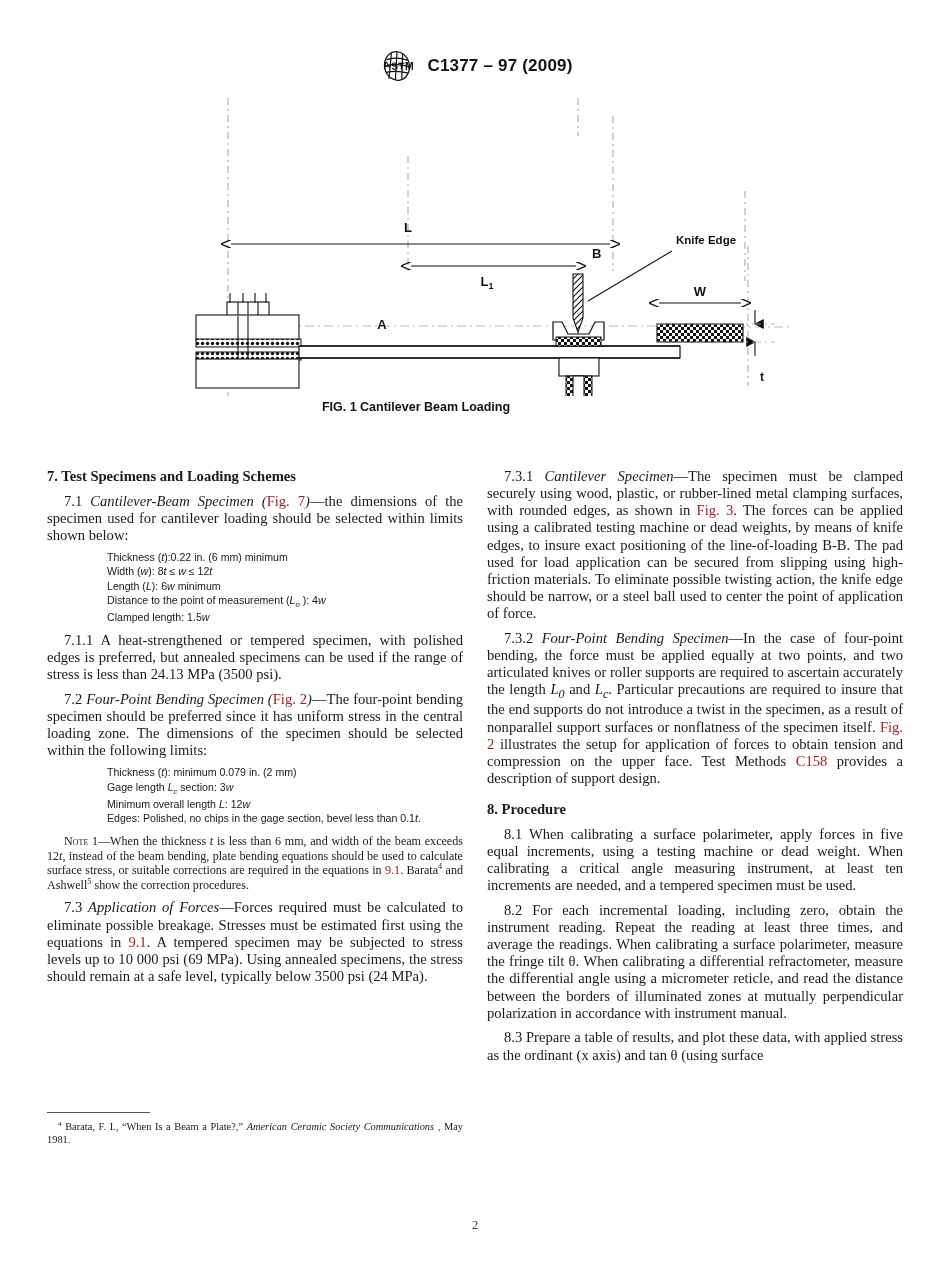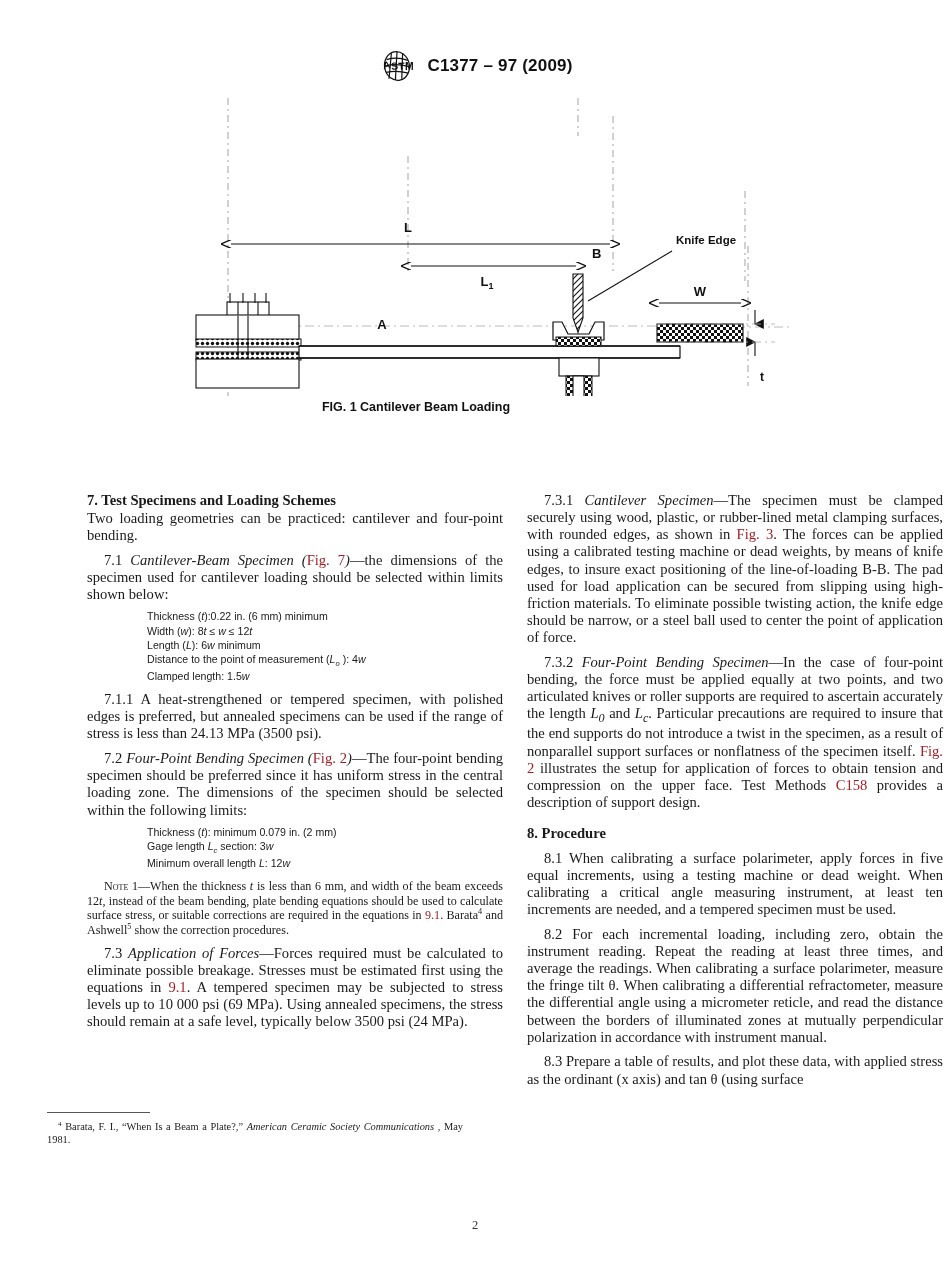--- a/index.html
+++ b/index.html
@@ -28,22 +28,22 @@
   
   .figure-wrap { position:absolute; top:96px; left:0; width:950px; height:300px; }
   .figure-caption {
     position:absolute; top:400px; left:0; width:832px; text-align:center;
     font-family:"Liberation Sans", sans-serif; font-weight:bold; font-size:12.5px;
     color:#111;
   }
 
   
   .columns {
-    position:absolute; top:492px; left:47px;
-    width:856px; height:740px;margin-left:40px;
+    position:absolute; top:468px; left:47px;
+    width:856px; height:740px;
   }
   .col { position:absolute; top:0; width:416px; }
   .col-left { left:0; }
   .col-right { left:440px; }
 
   h2.sec {
     font-family:"Liberation Serif", serif;
     font-weight:bold; font-size:14.6px; margin:0 0 1px 0; line-height:1.18;
   }
   p {
@@ -233,40 +233,40 @@
   </div>
 
   <div class="figure-caption">FIG. 1 Cantilever Beam Loading</div>
 
   <div class="columns">
 
     <div class="col col-left">
 
       <h2 class="sec">7. Test Specimens and Loading Schemes</h2>
 
-      <p class="lead">Two loading geometries can be practiced: cantilever and four-point bending.</p>
 
       <p class="indent para"><span>7.1</span> <span class="it">Cantilever-Beam Specimen</span> <span class="it">(</span><span class="xref">Fig. 7</span><span class="it">)</span><span>—the dimensions of the specimen used for cantilever loading should be selected within limits shown below:</span></p>
 
       <div class="spec">
         <div>Thickness (<span class="v">t</span>):0.22 in. (6 mm) minimum</div>
         <div>Width (<span class="v">w</span>): 8<span class="v">t</span> ≤ <span class="v">w</span> ≤ 12<span class="v">t</span></div>
         <div>Length (<span class="v">L</span>): 6<span class="v">w</span> minimum</div>
         <div>Distance to the point of measurement (<span class="v">L</span><sub>o</sub> ): 4<span class="v">w</span></div>
         <div>Clamped length: 1.5<span class="v">w</span></div>
       </div>
 
       <p class="indent para">7.1.1 A heat-strengthened or tempered specimen, with polished edges is preferred, but annealed specimens can be used if the range of stress is less than 24.13 MPa (3500 psi).</p>
 
       <p class="indent para"><span>7.2</span> <span class="it">Four-Point Bending Specimen</span> <span class="it">(</span><span class="xref">Fig. 2</span><span class="it">)</span><span>—The four-point bending specimen should be preferred since it has uniform stress in the central loading zone. The dimensions of the specimen should be selected within the following limits:</span></p>
 
       <div class="spec">
         <div>Thickness (<span class="v">t</span>): minimum 0.079 in. (2 mm)</div>
         <div>Gage length <span class="v">L</span><sub>c</sub> section: 3<span class="v">w</span></div>
         <div>Minimum overall length <span class="v">L</span>: 12<span class="v">w</span></div>
+        <div>Edges: Polished, no chips in the gage section, bevel less than 0.1<span class="v">t</span>.</div>
       </div>
 
       <p class="note"><span class="lbl">Note</span> 1—When the thickness <span class="it">t</span> is less than 6 mm, and width of the beam exceeds 12<span class="it">t</span>, instead of the beam bending, plate bending equations should be used to calculate surface stress, or suitable corrections are required in the equations in <span class="xref">9.1</span>. Barata<sup>4</sup> and Ashwell<sup>5</sup> show the correction procedures.</p>
 
       <p class="indent para"><span>7.3</span> <span class="it">Application of Forces</span>—Forces required must be calculated to eliminate possible breakage. Stresses must be estimated first using the equations in <span class="xref">9.1</span>. A tempered specimen may be subjected to stress levels up to 10 000 psi (69 MPa). Using annealed specimens, the stress should remain at a safe level, typically below 3500 psi (24 MPa).</p>
     </div>
 
     <div class="col col-right">
 
       <p class="indent"><span>7.3.1</span> <span class="it">Cantilever Specimen</span>—The specimen must be clamped securely using wood, plastic, or rubber-lined metal clamping surfaces, with rounded edges, as shown in <span class="xref">Fig. 3</span>. The forces can be applied using a calibrated testing machine or dead weights, by means of knife edges, to insure exact positioning of the line-of-loading B-B. The pad used for load application can be secured from slipping using high-friction materials. To eliminate possible twisting action, the knife edge should be narrow, or a steel ball used to center the point of application of force.</p>

